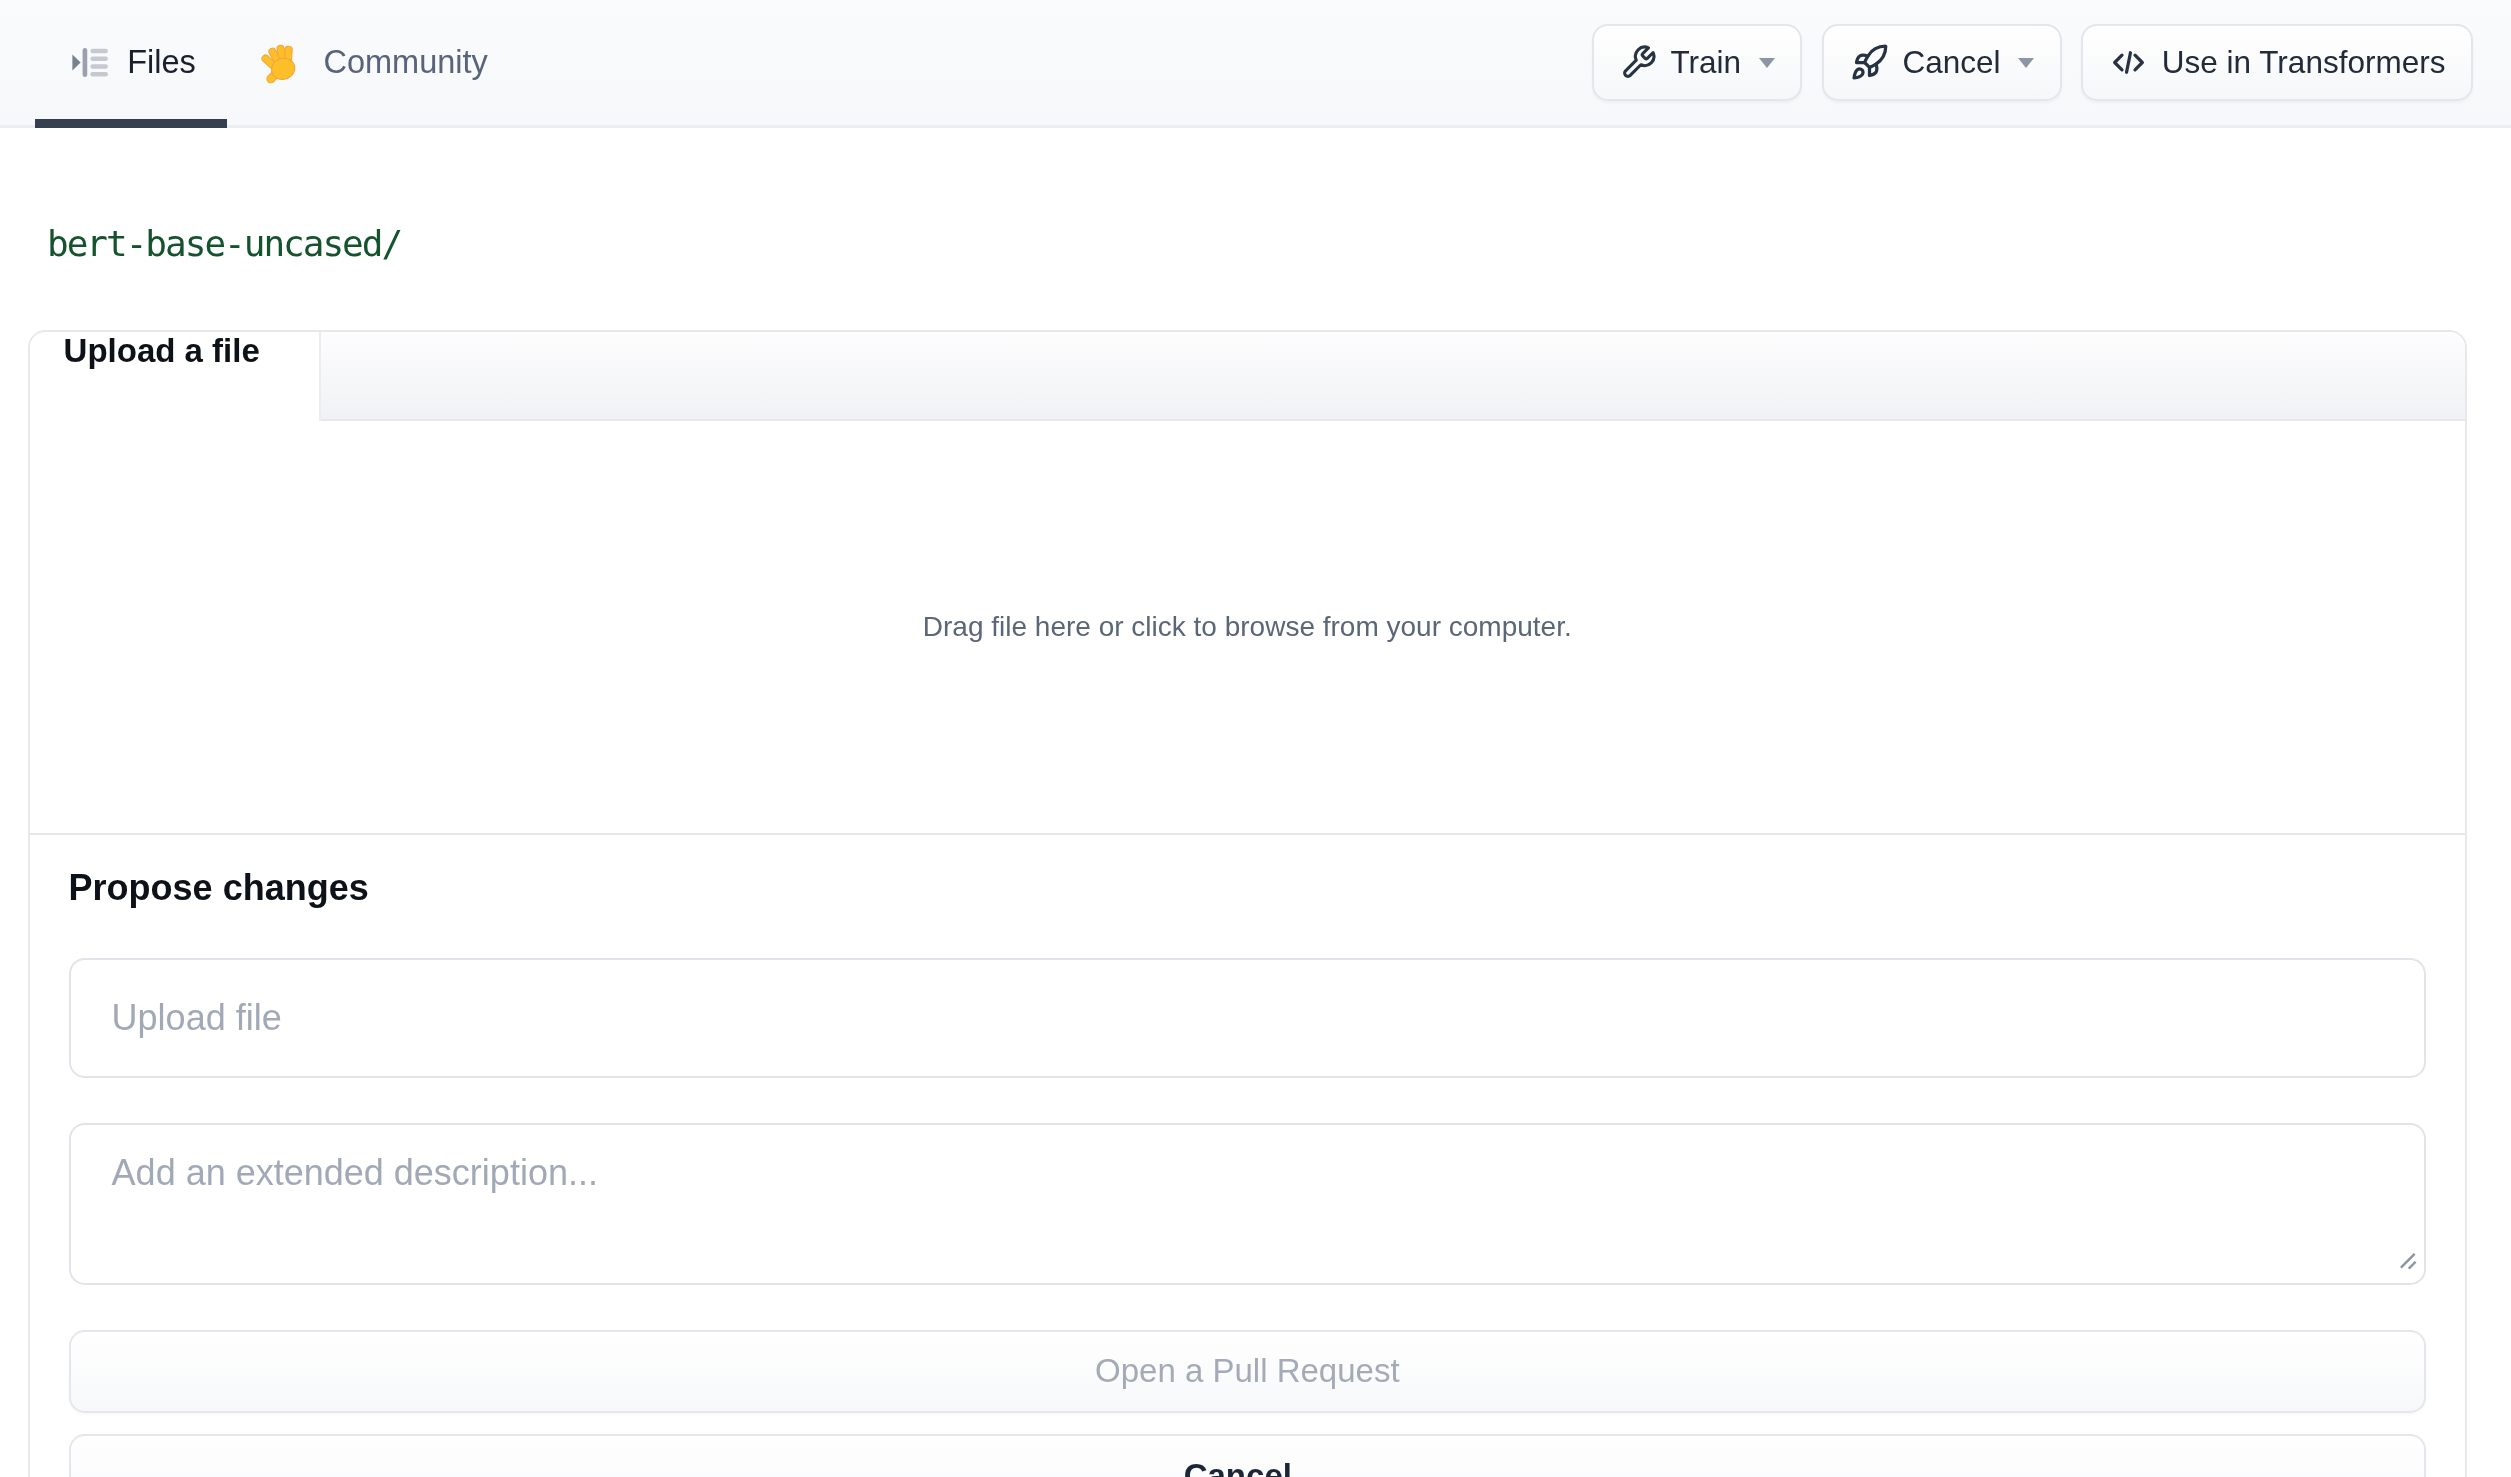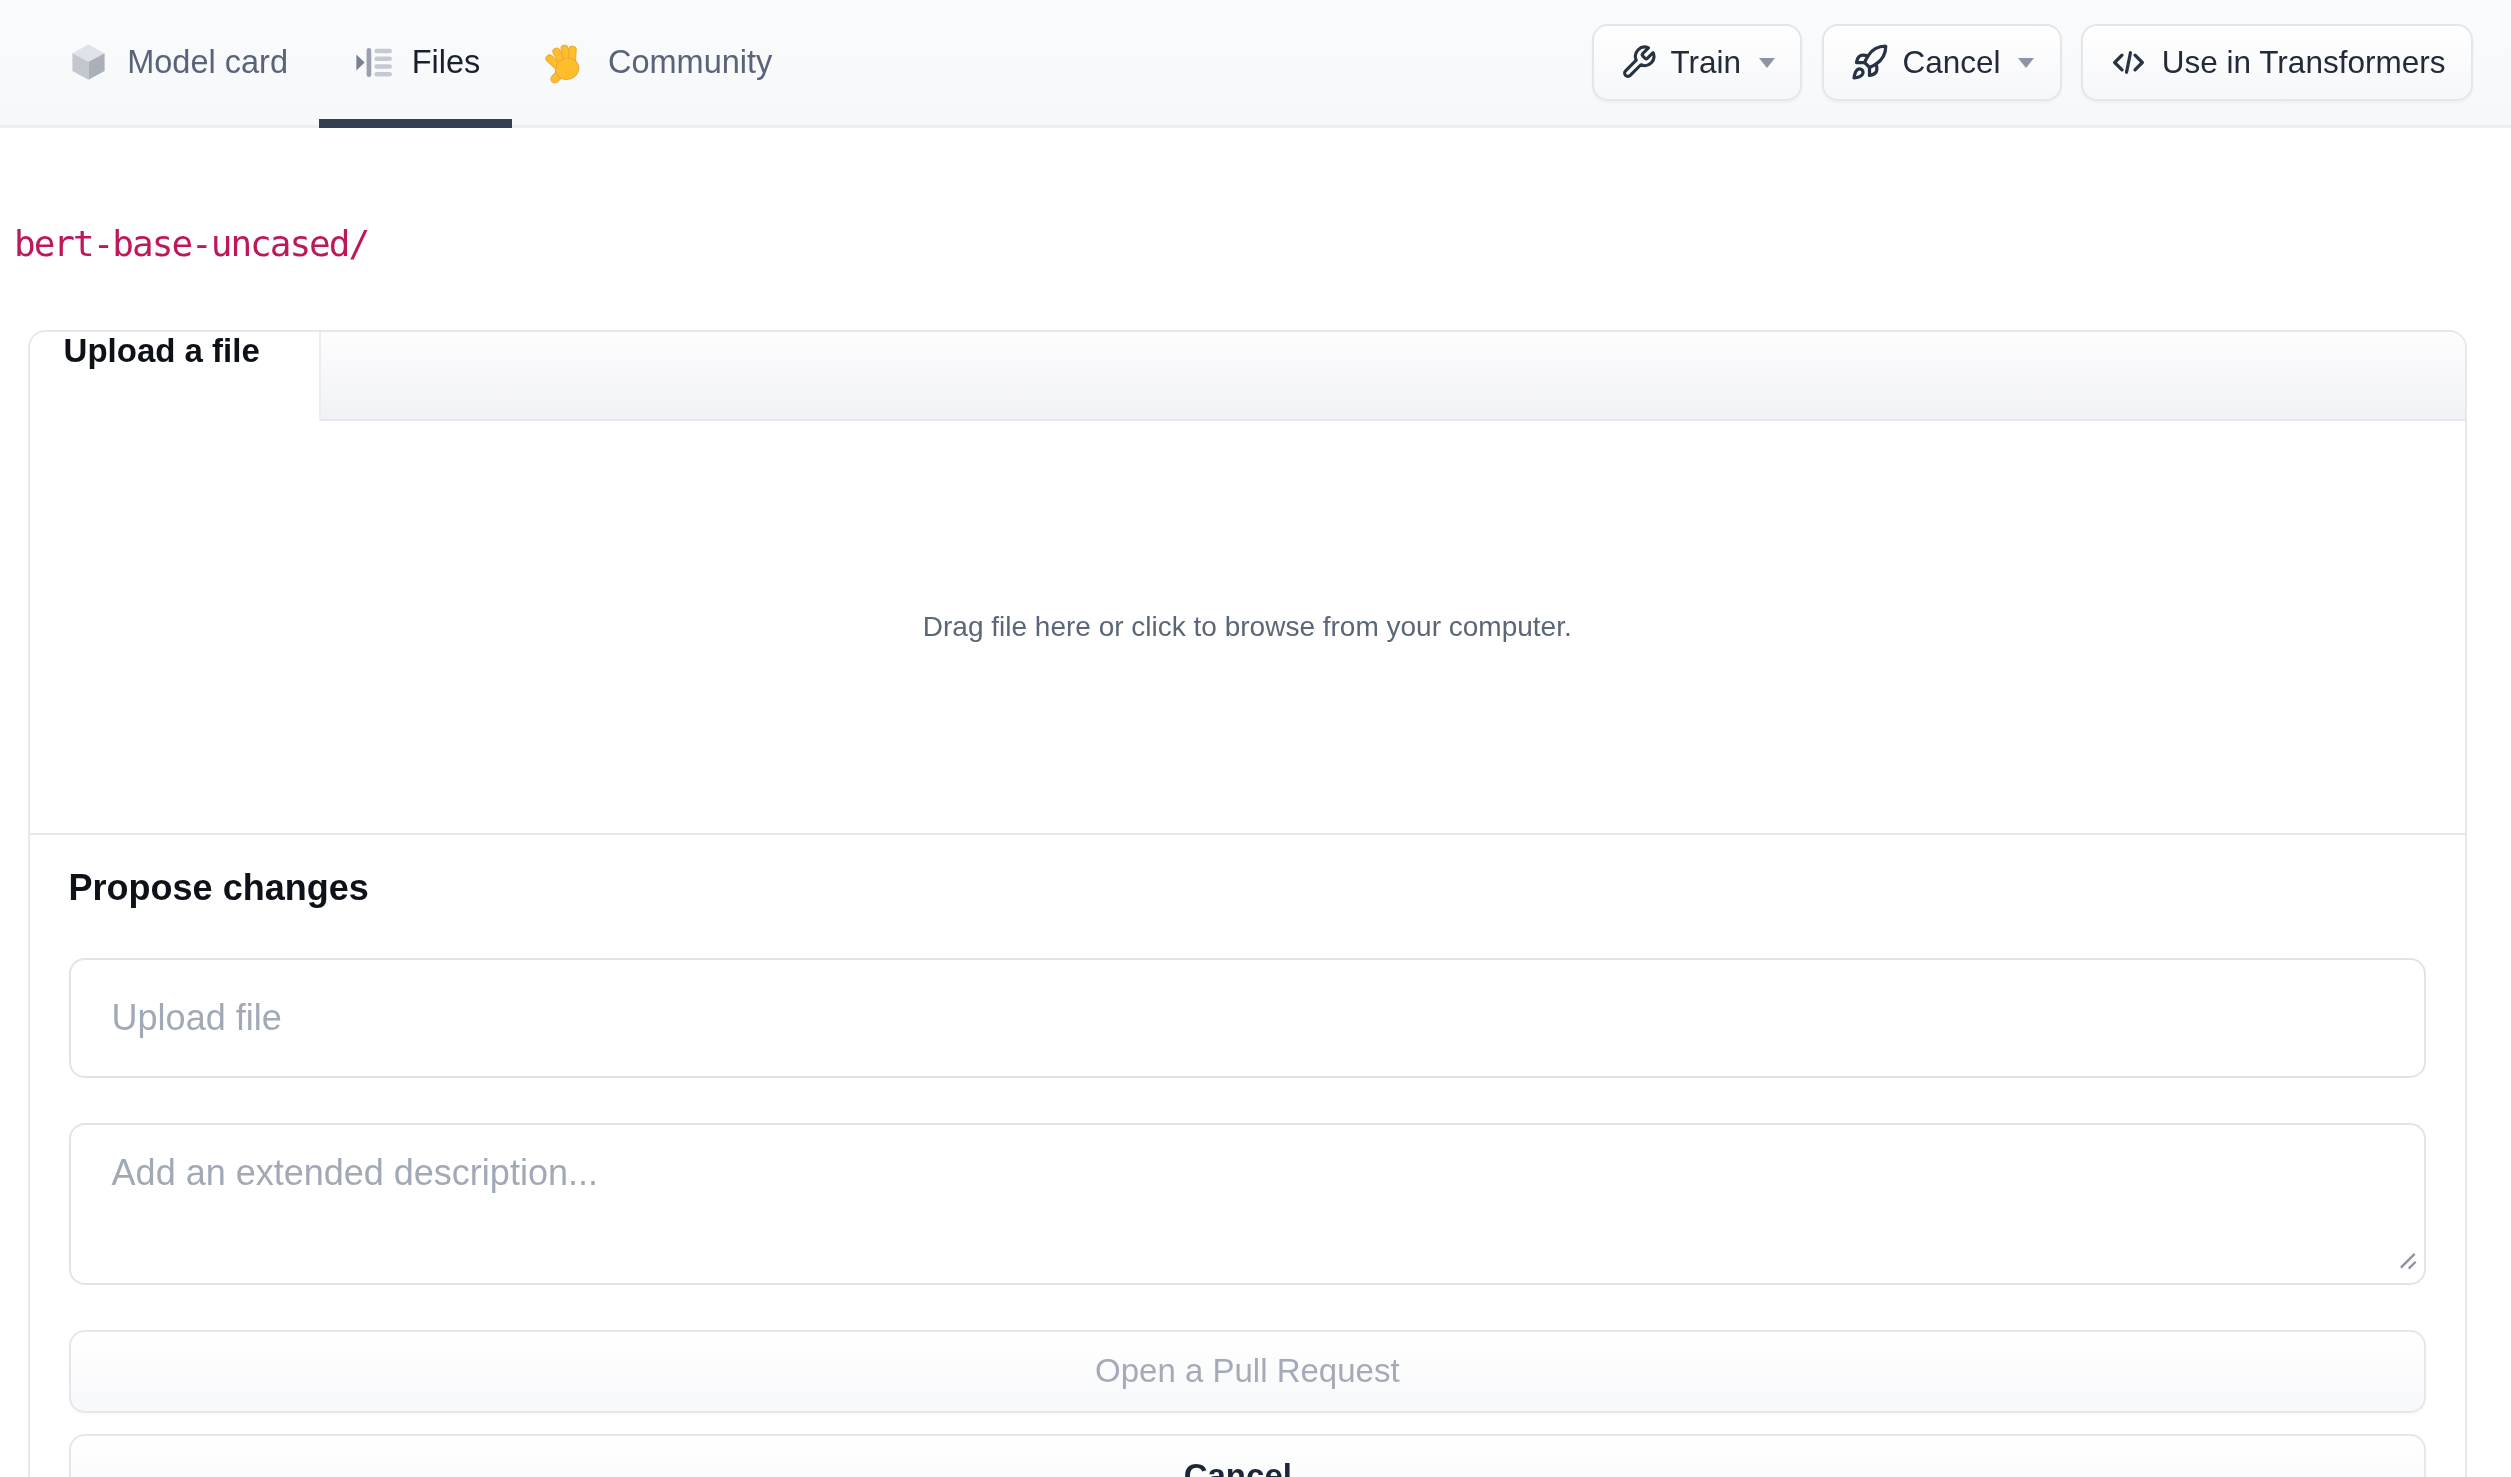--- a/index.html
+++ b/index.html
@@ -49,25 +49,25 @@
     width: 0; height: 0;
     border-left: 8.9px solid transparent;
     border-right: 8.9px solid transparent;
     border-top: 10.8px solid #8d95a3;
     margin-left: 3.9px;
   }
   .icon { display: inline-flex; flex: none; }
 
   
   .repo-path {
-    margin: 95px 0 0 14px;
+    margin: 95px 0 0 47px;
     font-family: "DejaVu Sans Mono", "Liberation Mono", monospace;
     font-size: 36px;
     letter-spacing: -2px;
-    color: #be185d;
+    color: #14532d;
   }
 
   
   .panel {
     margin: 66px 45px 0 27.6px;
     border: 2px solid #e6e8ec;
     border-radius: 17.7px;
     overflow: hidden;
     background: #ffffff;
   }
@@ -140,30 +140,20 @@
   }
   .btn-pr { color: #a4abb7; }
   .btn-cancel { color: #1d2636; font-weight: 600; padding-left: 16px; }
 </style>
 </head>
 <body>
 
 <div class="nav">
   <div class="tabs">
 
-    <div class="tab">
-      <span class="icon">
-        <svg width="43" height="43" viewBox="0 0 24 24">
-          <polygon points="12,2 21,6.8 12,11.6 3,6.8" fill="#dfe2e7"></polygon>
-          <polygon points="3,6.8 12,11.6 12,21.6 3,16.8" fill="#c3c8d0"></polygon>
-          <polygon points="21,6.8 12,11.6 12,21.6 21,16.8" fill="#a9b0ba"></polygon>
-        </svg>
-      </span>
-      <span>Model card</span>
-    </div>
 
     <div class="tab active">
       <span class="icon">
         <svg width="43" height="43" viewBox="0 0 24 24">
           <path d="M3 7.6 L7.6 12 L3 16.4 Z" fill="#78818f"></path>
           <line x1="10" y1="5.2" x2="10" y2="18.8" stroke="#9aa1ad" stroke-width="2.6" stroke-linecap="round"></line>
           <line x1="14.3" y1="5.6" x2="21.6" y2="5.6" stroke="#c5cad2" stroke-width="2.5" stroke-linecap="round"></line>
           <line x1="14.3" y1="9.9" x2="21.6" y2="9.9" stroke="#c5cad2" stroke-width="2.5" stroke-linecap="round"></line>
           <line x1="14.3" y1="14.2" x2="21.6" y2="14.2" stroke="#c5cad2" stroke-width="2.5" stroke-linecap="round"></line>
           <line x1="14.3" y1="18.5" x2="21.6" y2="18.5" stroke="#c5cad2" stroke-width="2.5" stroke-linecap="round"></line>

